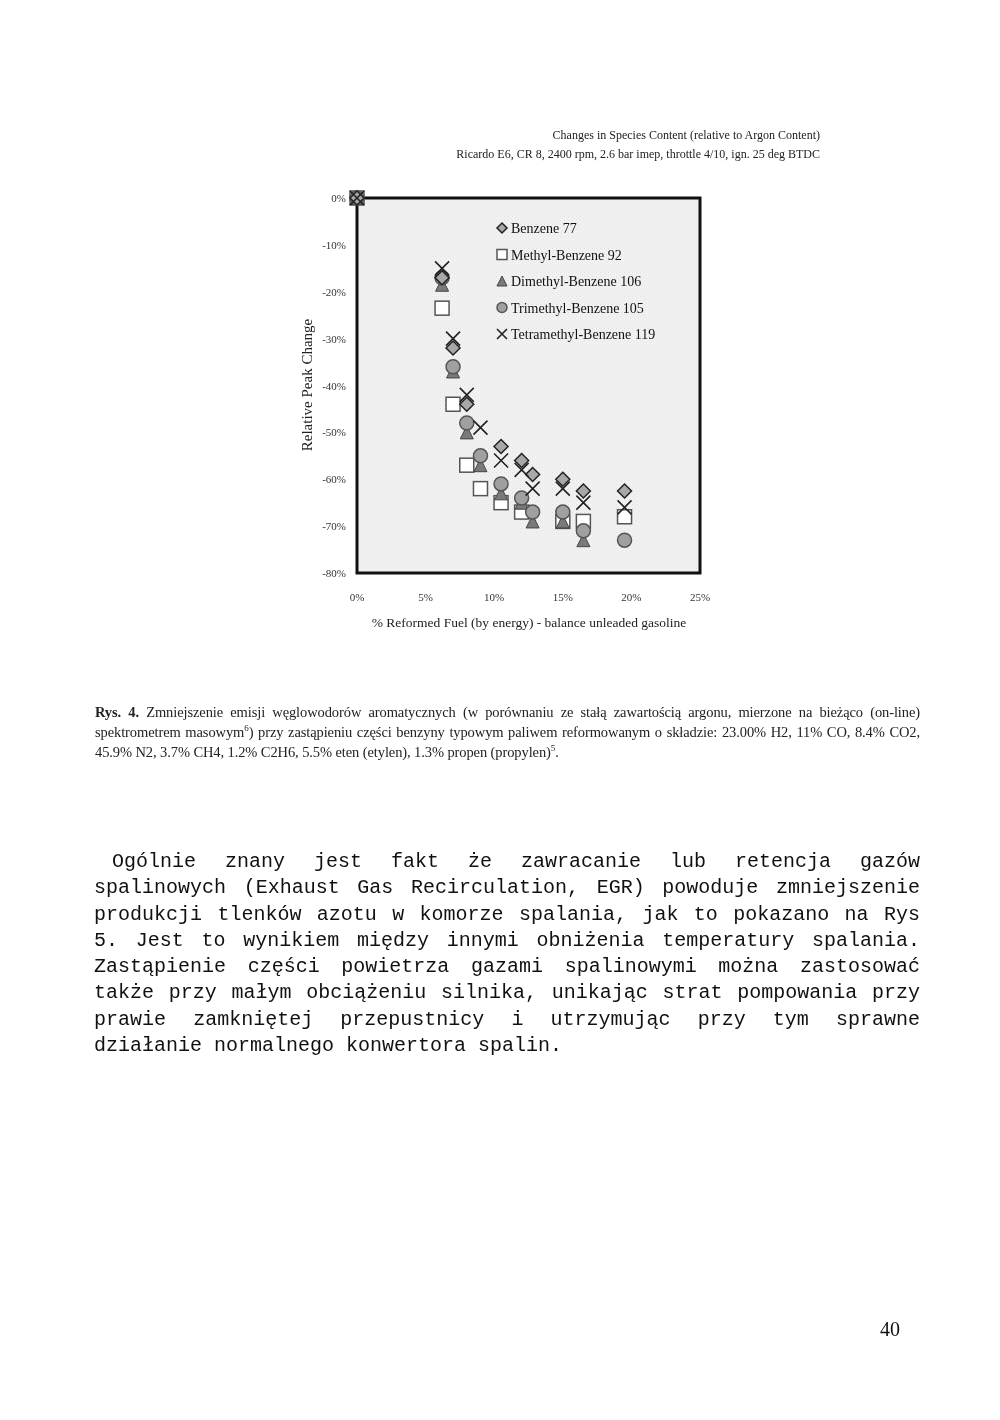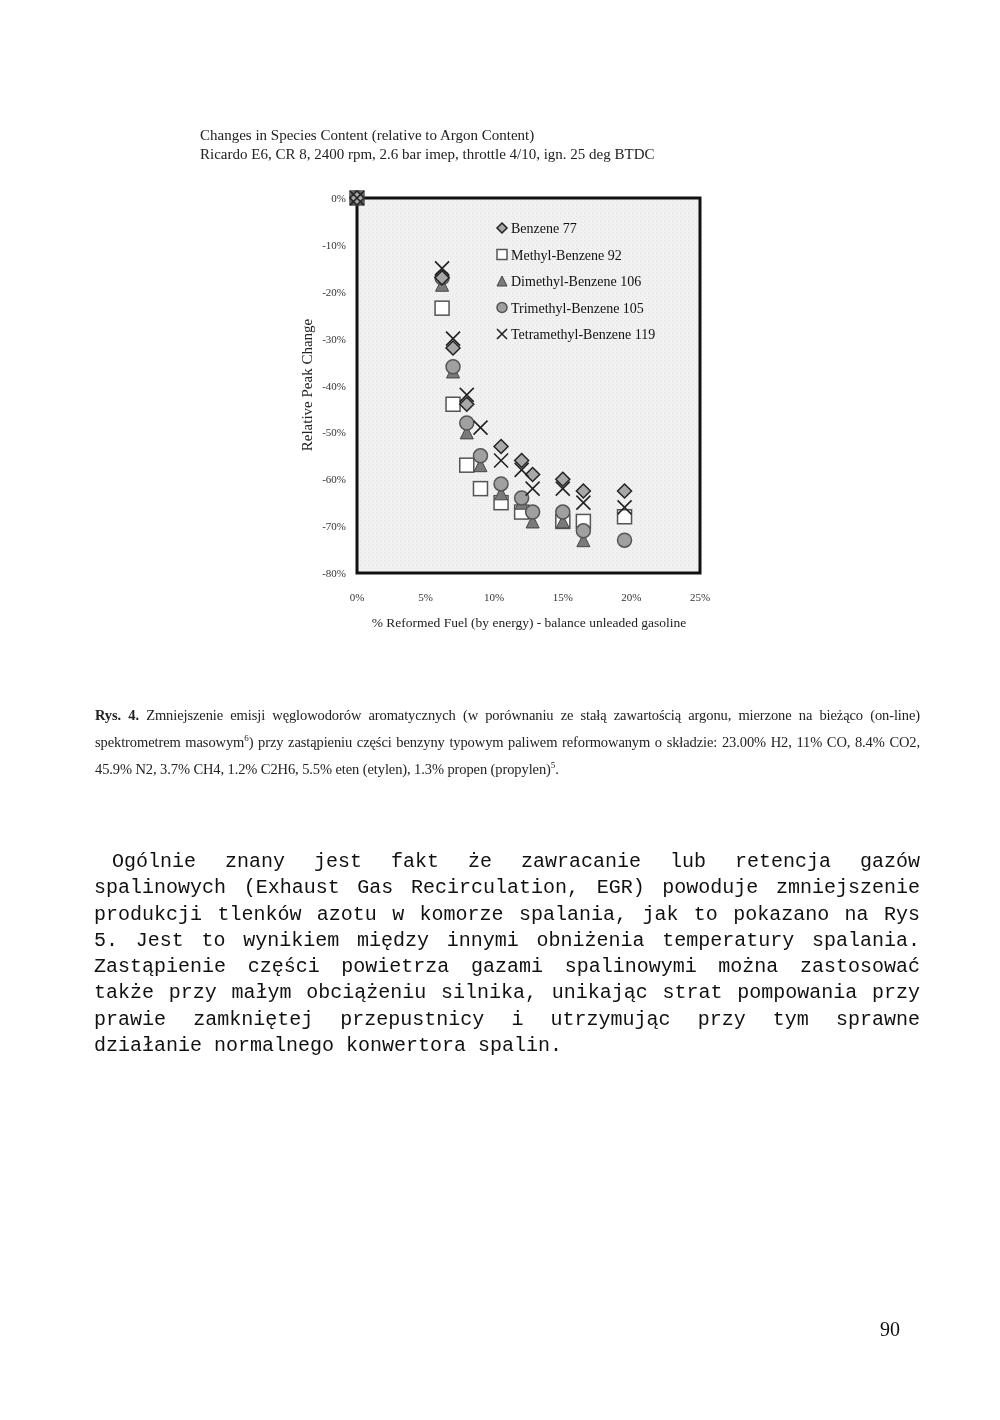--- a/index.html
+++ b/index.html
@@ -1,19 +1,19 @@
 <!DOCTYPE html>
 <html><head>
 <meta charset="utf-8">
 <style>
   html, body { margin: 0; padding: 0; background: #ffffff; }
   body { width: 1000px; height: 1420px; position: relative; font-family: "Liberation Serif", "DejaVu Serif", serif; color: #111; overflow: hidden; }
-  .chart-title { position: absolute; left: 200px; width: 620px; top: 126px; text-align: left; font-size: 15px; line-height: 19px; color: #222; }
+  .chart-title { position: absolute; left: 200px; width: 620px; top: 126px; text-align: right; font-size: 12px; line-height: 19px; color: #222; }
   #chart-svg { position: absolute; left: 0; top: 0; }
-  .caption { position: absolute; left: 95px; width: 825px; top: 704px; font-size: 14.5px; line-height: 23px; text-align: justify; color: #222; letter-spacing: -0.1px; }
+  .caption { position: absolute; left: 95px; width: 825px; top: 704px; font-size: 14.5px; line-height: 16px; text-align: justify; color: #222; letter-spacing: -0.1px; }
   .caption b { font-weight: bold; }
   .body-text { position: absolute; left: 94px; width: 826px; top: 849px; font-size: 20px; line-height: 26.3px; text-align: justify; text-indent: 18px; color: #111; font-family: Liberation Mono, monospace; }
   .page-number { position: absolute; left: 880px; top: 1318px; font-size: 20px; }
 </style>
 </head>
 <body>
 
 <div class="chart-title">
   <div>Changes in Species Content (relative to Argon Content)</div>
   <div>Ricardo E6, CR 8, 2400 rpm, 2.6 bar imep, throttle 4/10, ign. 25 deg BTDC</div>
@@ -116,13 +116,13 @@
   <text id="ylabel" transform="translate(312,385) rotate(-90)" text-anchor="middle" font-family="Liberation Serif, serif" font-size="15" fill="#222">Relative Peak Change</text>
   <text id="xlabel" x="529" y="627" text-anchor="middle" font-family="Liberation Serif, serif" font-size="13.5" fill="#222">% Reformed Fuel (by energy) - balance unleaded gasoline</text>
 </svg>
 
 <div class="caption">
   <b>Rys. 4.</b><span> Zmniejszenie emisji węglowodorów aromatycznych (w porównaniu ze stałą zawartością argonu, mierzone na bieżąco (on-line) spektrometrem masowym</span><sup style="font-size:9px">6</sup><span>) przy zastąpieniu części benzyny typowym paliwem reformowanym o składzie: 23.00% H2, 11% CO, 8.4% CO2, 45.9% N2, 3.7% CH4, 1.2% C2H6, 5.5% eten (etylen), 1.3% propen (propylen)</span><sup style="font-size:9px">5</sup><span>.</span>
 </div>
 
 <div class="body-text">Ogólnie znany jest fakt że zawracanie lub retencja gazów spalinowych (Exhaust Gas Recirculation, EGR) powoduje zmniejszenie produkcji tlenków azotu w komorze spalania, jak to pokazano na Rys 5. Jest to wynikiem między innymi obniżenia temperatury spalania. Zastąpienie części powietrza gazami spalinowymi można zastosować także przy małym obciążeniu silnika, unikając strat pompowania przy prawie zamkniętej przepustnicy i utrzymując przy tym sprawne działanie normalnego konwertora spalin.</div>
 
-<div class="page-number">90</div>
+<div class="page-number">40</div>
 
 </body></html>

